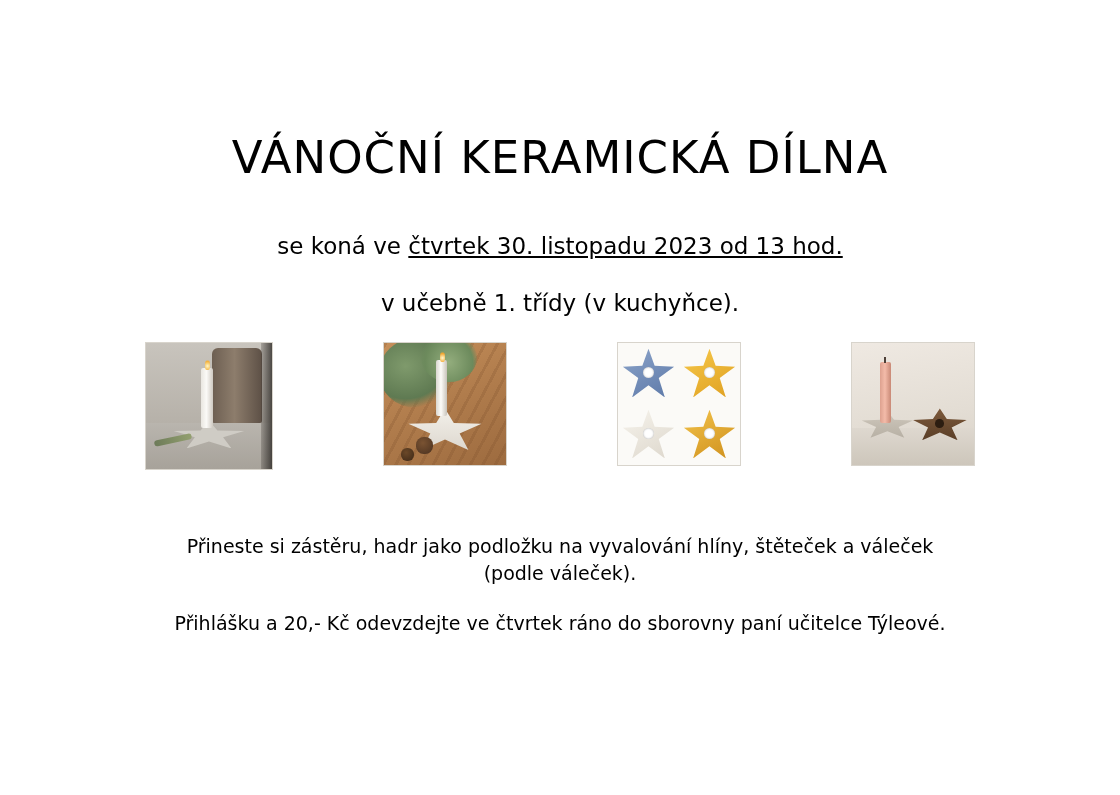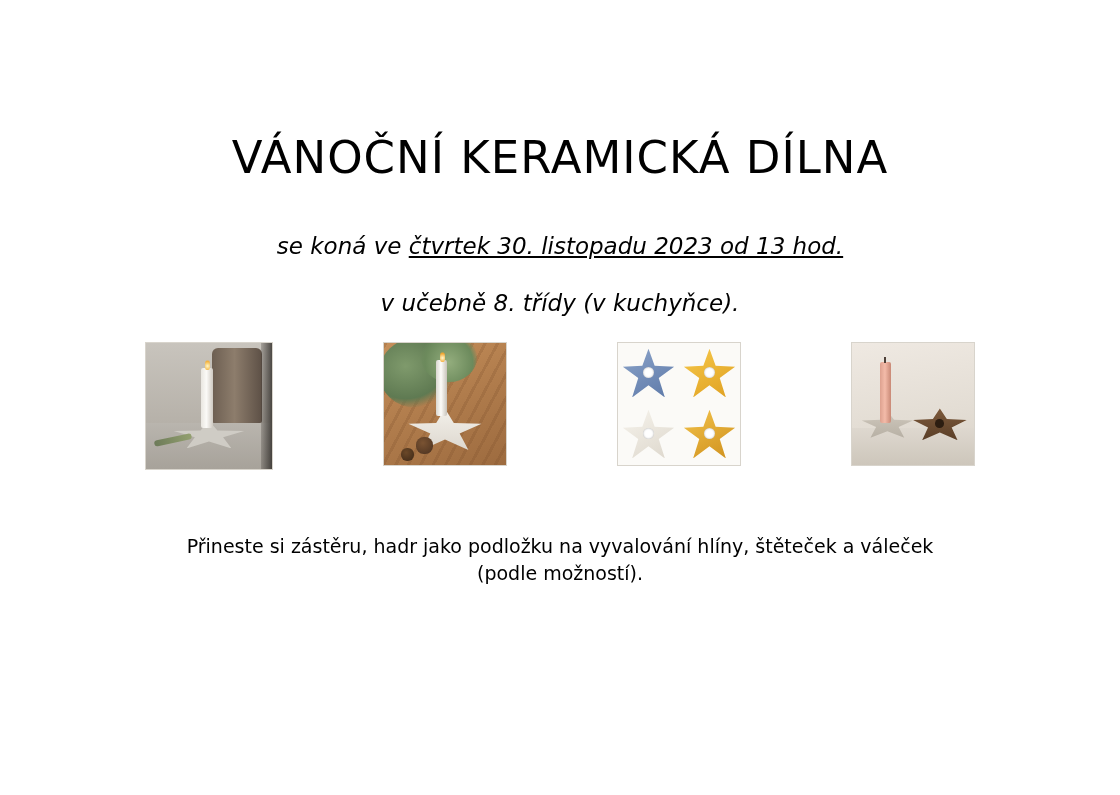--- a/index.html
+++ b/index.html
@@ -32,21 +32,20 @@
     margin: 0;
     padding-top: 97px;
     line-height: 1.1;
   }
 
   .line {
     text-align: center;
     font-size: 23px;
     font-weight: 400;
     line-height: 1.35;
-    font-style: italic;
   }
 
   .line-1 { margin-top: 48px; }
   .line-2 { margin-top: 26px; }
   .line-3 { margin-top: 26px; }
 
   .underline {
     text-decoration: underline;
     text-underline-offset: 2px;
   }
@@ -284,21 +283,21 @@
 <body>
 
 <div class="page">
 
   <h1 class="title">VÁNOČNÍ KERAMICKÁ DÍLNA</h1>
 
   <p class="line line-1">
     <span>se koná ve </span><span class="underline">čtvrtek 30. listopadu 2023 od 13 hod.</span>
   </p>
 
-  <p class="line line-2">v učebně 8. třídy (v kuchyňce).</p>
+  <p class="line line-2">v učebně 1. třídy (v kuchyňce).</p>
 
 
   <div class="images-row">
 
     <div class="photo photo-1">
       <div class="p1-wall"></div>
       <div class="p1-vase"></div>
       <div class="p1-table"></div>
       <div class="p1-star"></div>
       <div class="p1-candle"></div>
@@ -346,17 +345,18 @@
       <div class="p4-wick"></div>
       <div class="p4-holder-r"></div>
       <div class="p4-hole"></div>
     </div>
 
   </div>
 
   <div class="footer-block">
     <p class="footer-line">
       <span>Přineste si zástěru, hadr jako podložku na vyvalování hlíny, štěteček a váleček</span><br>
-      <span>(podle možností).</span>
+      <span>(podle váleček).</span>
     </p>
+    <p class="footer-line footer-line-2">Přihlášku a 20,- Kč odevzdejte ve čtvrtek ráno do sborovny paní učitelce Týleové.</p>
   </div>
 
 </div>
 
 </body></html>

